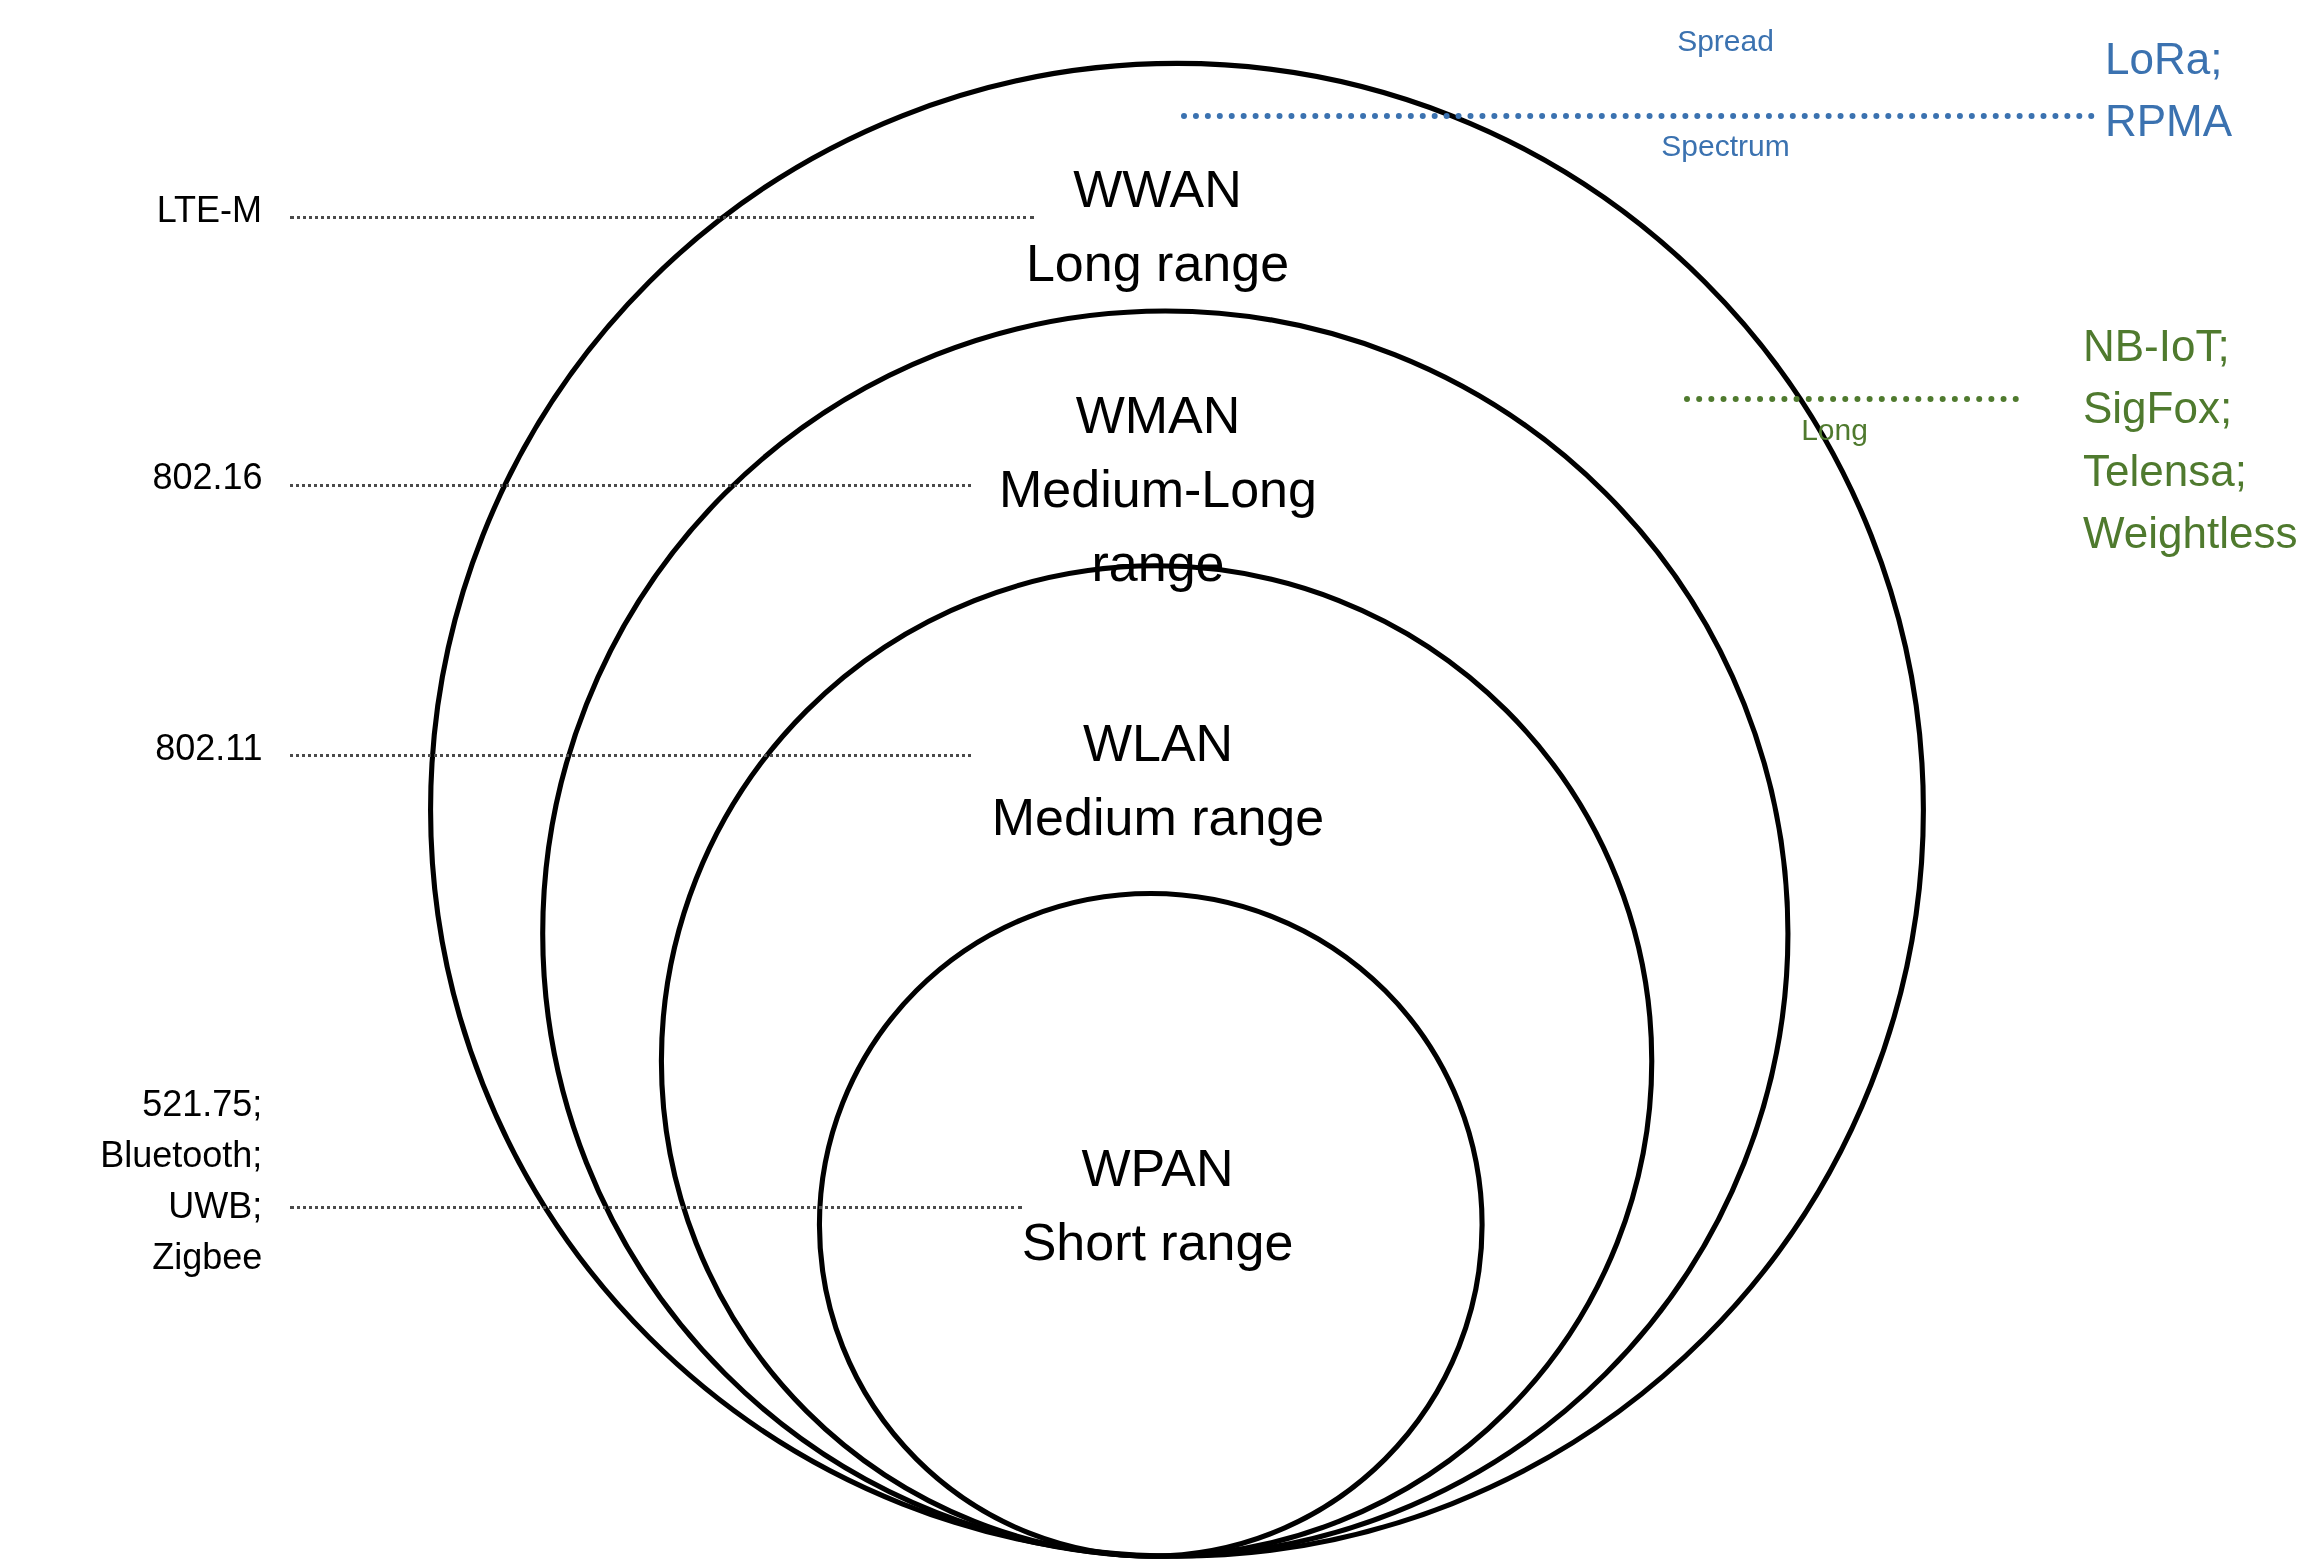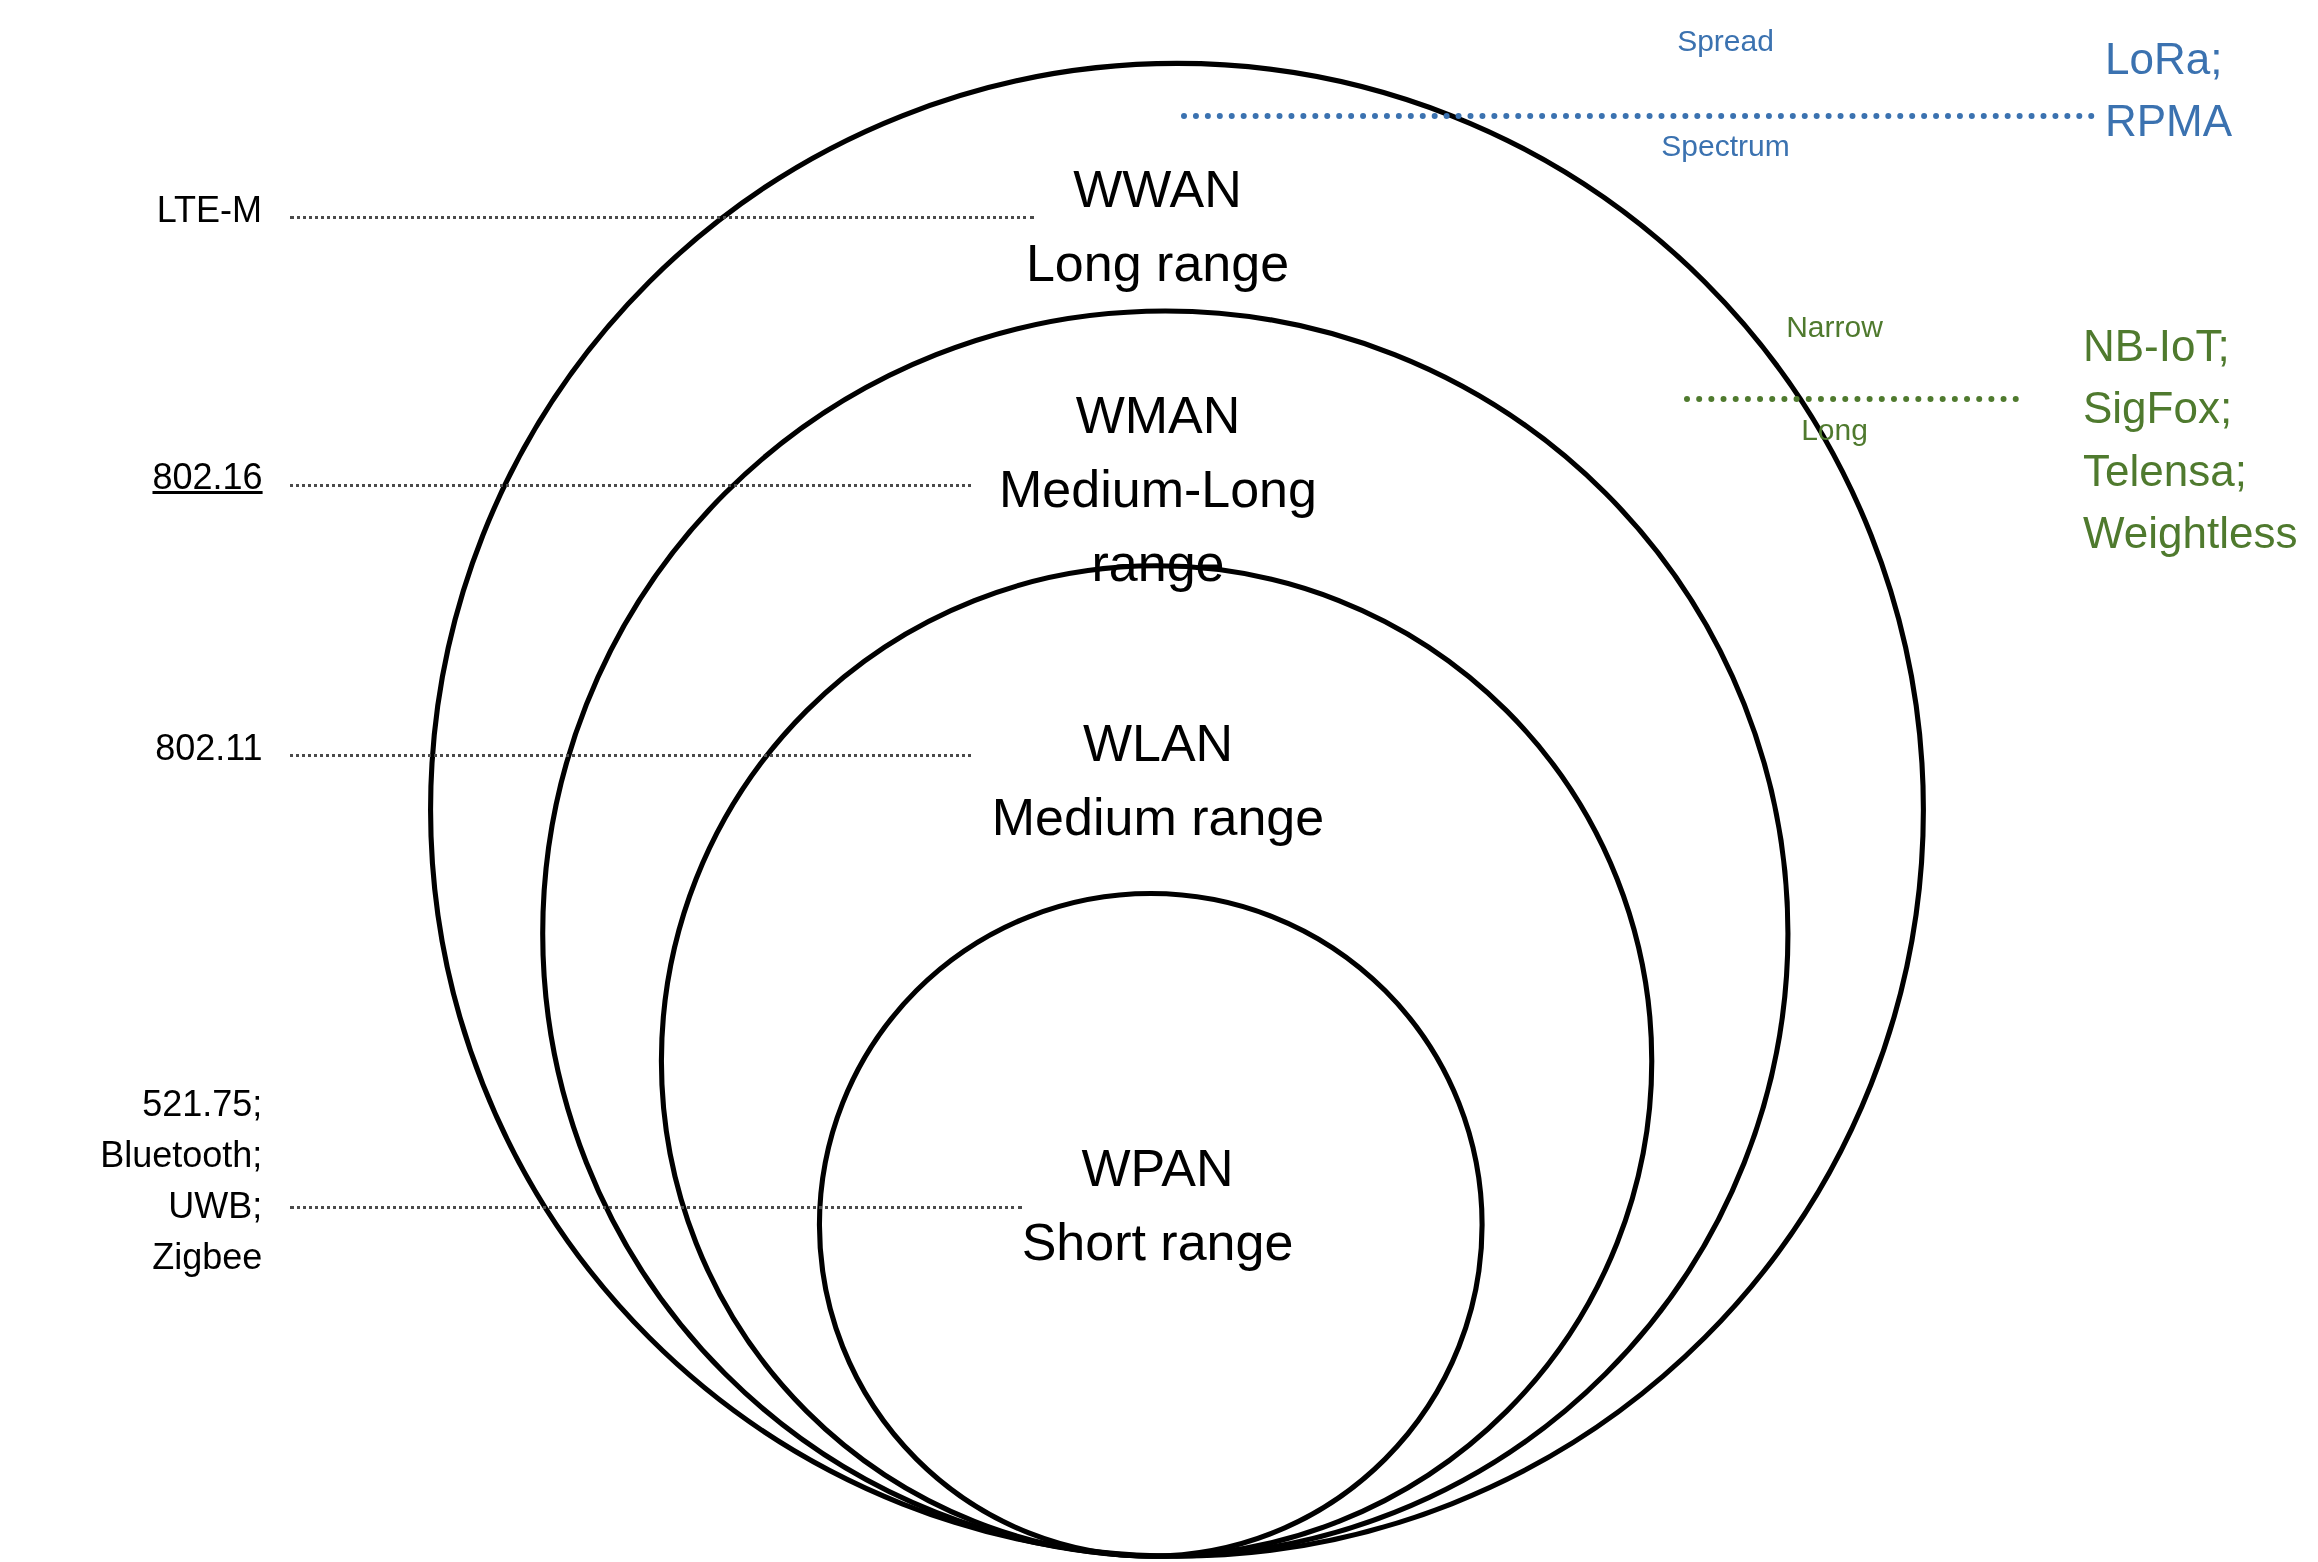--- a/index.html
+++ b/index.html
@@ -109,21 +109,21 @@
 range</div>
 
   <div class="ring-label" style="left:925px; top:695px; width:466px;margin-top:12px;">WLAN
 Medium range</div>
 
   <div class="ring-label" style="left:932px; top:1132px; width:451px;">WPAN
 Short range</div>
 
   <div class="left-label" style="left:29px; top:184px; width:233px;">LTE-M</div>
 
-  <div class="left-label" style="left:14.6px; top:451px; width:248px;text-decoration:underline;">802.16</div>
+  <div class="left-label" style="left:14.6px; top:451px; width:248px;">802.16</div>
 
   <div class="left-label" style="left:14.6px; top:722px; width:248px;">802.11</div>
 
   <div class="left-label" style="left:7.3px; top:1078px; width:255px;">521.75;
 Bluetooth;
 UWB;
 Zigbee</div>
 
   <div class="dotted-connector" style="left:290px; top:216px;  width:744px;"></div>
   <div class="dotted-connector" style="left:290px; top:484px;  width:681px;"></div>
@@ -132,21 +132,20 @@
 
   <div class="band-word blue" style="left:1580px; top:23px; width:291px;">Spread</div>
 
   <div class="band-dotted blue" style="left:1181px; top:113px; width:914px;"></div>
 
   <div class="band-word blue" style="left:1580px; top:128px; width:291px;">Spectrum</div>
 
   <div class="tech-list blue" style="left:2105px; top:28px; width:218px;">LoRa;
 RPMA</div>
 
-  <div class="band-word green" style="left:1689px; top:309px; width:291px;">Narrow</div>
 
   <div class="band-dotted green" style="left:1684px; top:396px; width:335px;"></div>
 
   <div class="band-word green" style="left:1689px; top:412px; width:291px;">Long</div>
 
   <div class="tech-list green" style="left:2083px; top:315px; width:240px;">NB-IoT;
 SigFox;
 Telensa;
 Weightless</div>
 

